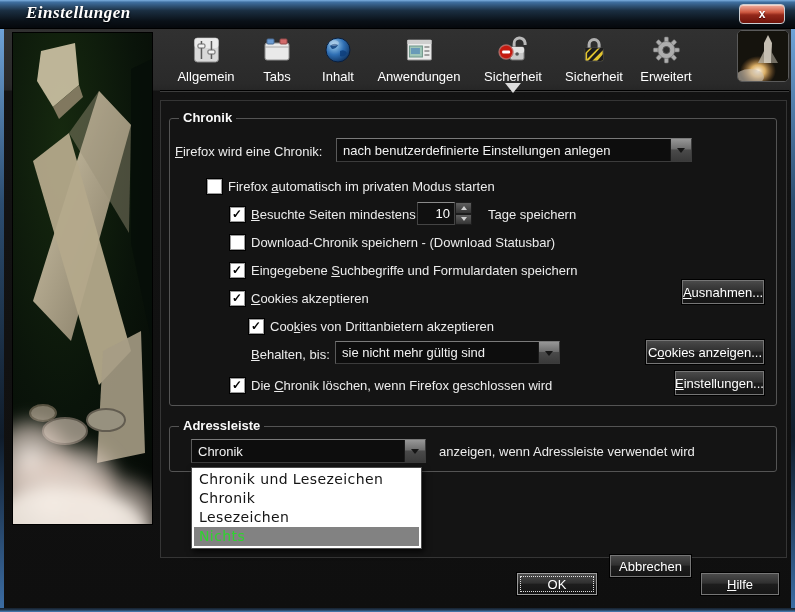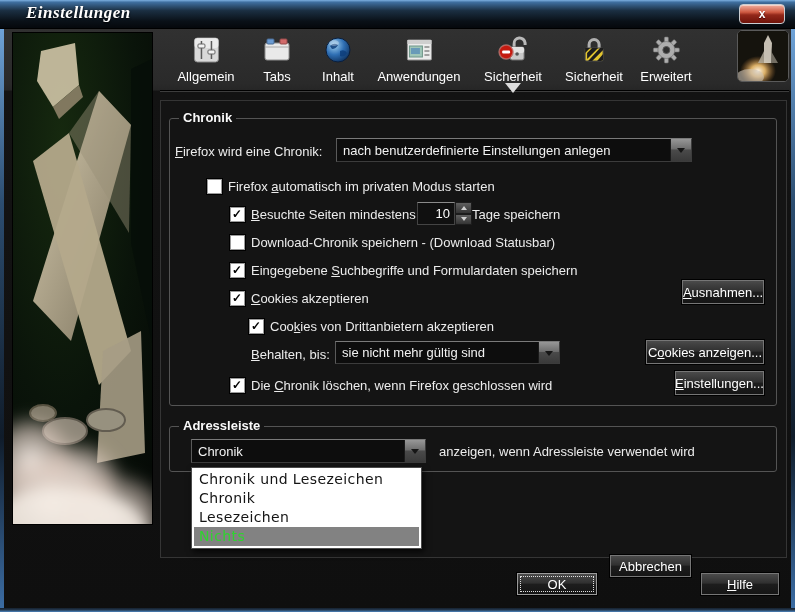--- a/index.html
+++ b/index.html
@@ -288,21 +288,21 @@
           <div class="spin-field">10</div>
           <div class="spin-btns">
             <div class="spin-btn">
                 <span class="up"></span>
               </div>
             <div class="spin-btn">
                 <span class="dn"></span>
               </div>
           </div>
         </div>
-        <span class="lbl" style="left:302px;top:88px;">Tage speichern</span>
+        <span class="lbl" style="left:318px;top:88px;">Tage speichern</span>
 
         <div class="cb" style="left:60px;top:116px;"></div>
         <span class="lbl" style="left:81px;top:116px;">
           <span>Download-Chronik speichern - (Download Statusbar)</span><span class="ak"></span><span></span>
         </span>
 
         <div class="cb checked" style="left:60px;top:144px;">
             <span class="mark">✓</span>
           </div>
         <span class="lbl" style="left:81px;top:144px;">

